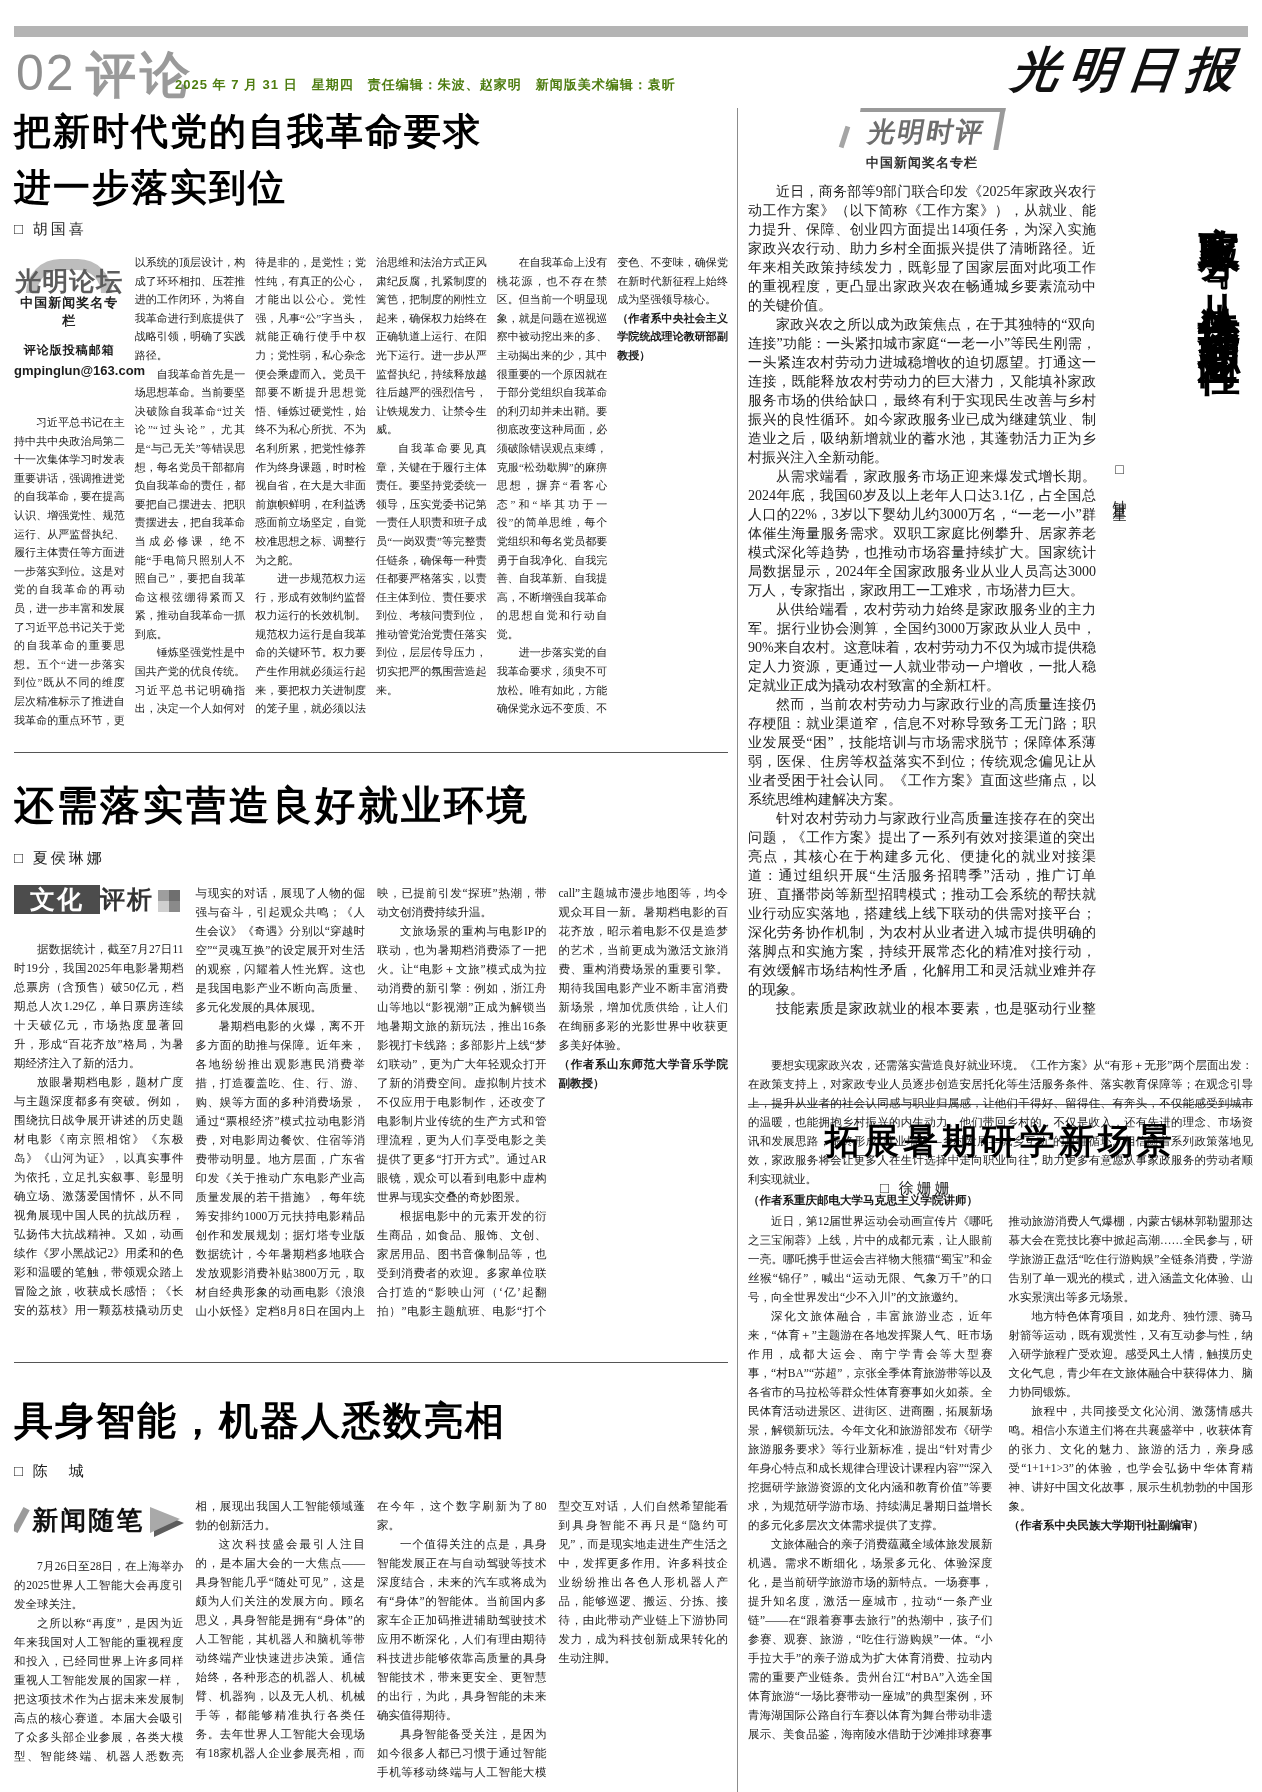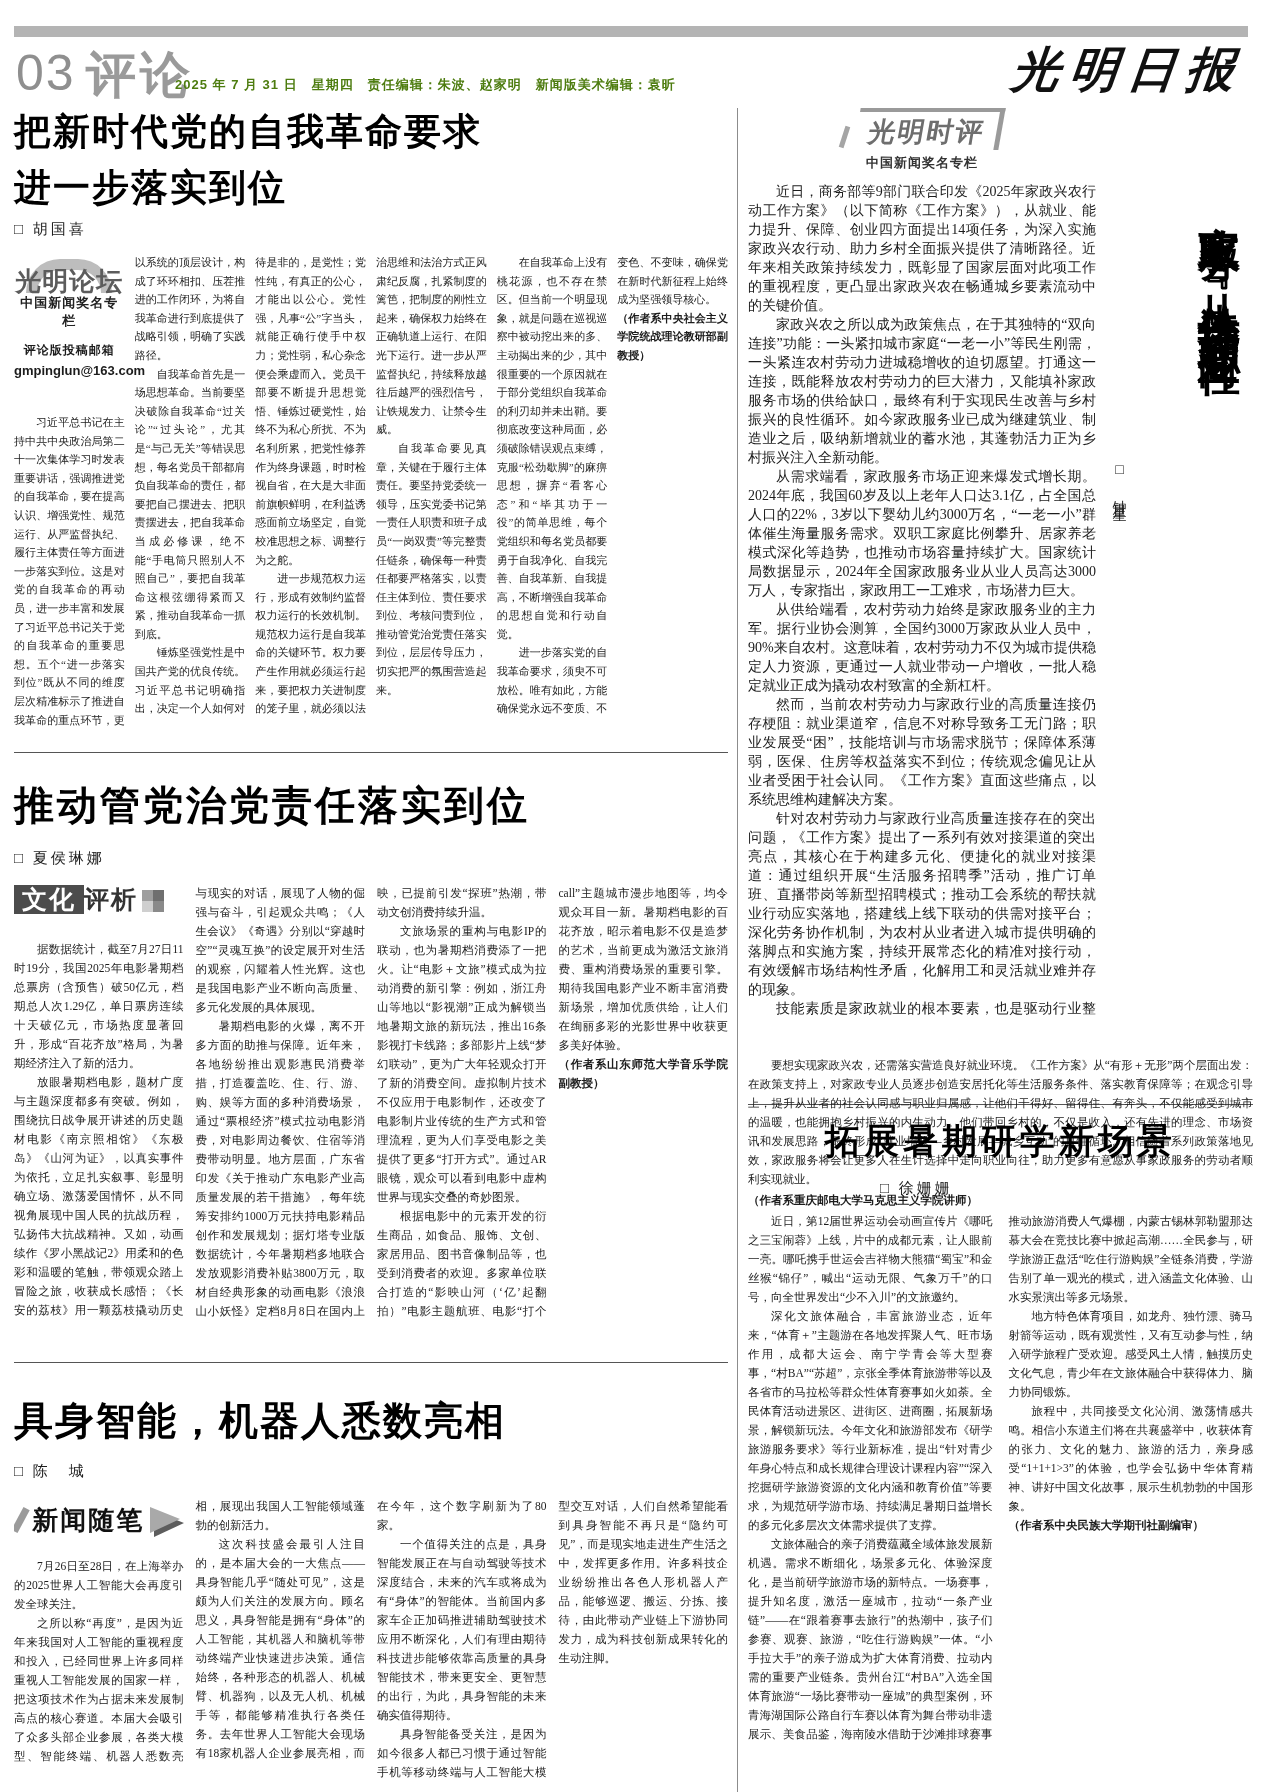--- a/index.html
+++ b/index.html
@@ -40,21 +40,21 @@
   .forum-sub { font-size:13px; font-weight:900; color:#222; margin-top:2px; letter-spacing:1px; }
   .forum-mail-label { font-size:12px; font-weight:700; margin-top:10px; letter-spacing:1px; }
   .forum-email { font-size:13px; font-weight:700; font-family:"Liberation Sans","DejaVu Sans",sans-serif; margin-top:3px; }
   
   .art-c { position:absolute; left:14px; top:778px; width:714px; height:580px; }
   .art-c .headline { font-size:40px; font-weight:900; letter-spacing:3px; color:#000; }
   .art-c .byline { margin-top:16px; font-size:15px; letter-spacing:3px; }
   .art-c .body-text { margin-top:16px; height:452px; column-count:4; column-gap:12px; column-fill:auto;
     font-size:11.5px; line-height:19px; overflow:hidden; }
   .culture-box { break-inside:avoid; height:56px; padding-top:6px; }
-  .cul-dark { background:#4c4c4c; color:#fff; font-size:25px; font-weight:900; padding:1px 8px; letter-spacing:2px; }
+  .cul-dark { background:#4c4c4c; color:#fff; font-size:25px; font-weight:900; padding:1px 16px; letter-spacing:2px; }
   .cul-light { color:#333; font-size:25px; font-weight:900; letter-spacing:2px; }
   .mosaic { display:inline-block; vertical-align:top; width:22px; height:22px; margin-left:4px;
     background:
       linear-gradient(90deg,#9e9e9e 50%,#6f6f6f 50%) 0 0/22px 11px no-repeat,
       linear-gradient(90deg,#cfcfcf 50%,#8a8a8a 50%) 0 11px/22px 11px no-repeat; }
   
   .art-d { position:absolute; left:14px; top:1394px; width:714px; height:398px; }
   .art-d .headline { font-size:39px; font-weight:900; letter-spacing:2px; color:#000; }
   .art-d .byline { margin-top:14px; font-size:15px; letter-spacing:3px; }
   .art-d .body-text { margin-top:16px; height:288px; column-count:4; column-gap:12px; column-fill:auto;
@@ -88,21 +88,21 @@
   .art-e .byline { margin:14px 0 0 132px; font-size:15px; letter-spacing:3px; }
   .art-e .body-text { margin-top:14px; height:548px; column-count:2; column-gap:16px; column-fill:auto;
     font-size:11.5px; line-height:19px; overflow:hidden; }
 </style>
 </head>
 <body>
 
 <div class="page">
 
   <div class="top-bar"></div>
-  <div class="page-num">03</div>
+  <div class="page-num">02</div>
   <div class="section-name">评论</div>
   <div class="date-line">2025 年 7 月 31 日　星期四　责任编辑：朱波、赵家明　新闻版美术编辑：袁昕</div>
   <div class="masthead">光明日报</div>
 
   <div class="vline"></div>
   <div class="hline hl-a-c"></div>
   <div class="hline hl-c-d"></div>
   <div class="hline hl-b-e"></div>
 
   <div class="art-a">
@@ -152,21 +152,21 @@
         <div class="b-vert-headline">家政服务：从『生计选择』到『职业向往』</div>
       </div>
     </div>
     <div class="b-closing">
       <p>要想实现家政兴农，还需落实营造良好就业环境。《工作方案》从“有形＋无形”两个层面出发：在政策支持上，对家政专业人员逐步创造安居托化等生活服务条件、落实教育保障等；在观念引导上，提升从业者的社会认同感与职业归属感，让他们干得好、留得住、有奔头，不仅能感受到城市的温暖，也能拥抱乡村振兴的内生动力。他们带回乡村的，不仅是收入，还有先进的理念、市场资讯和发展思路，最终形成“就业增收—乡村发展—城乡互动”的良性循环。相信随着系列政策落地见效，家政服务将会让更多人在生计选择中走向职业向往，助力更多有意愿从事家政服务的劳动者顺利实现就业。</p>
       <p class="attr">（作者系重庆邮电大学马克思主义学院讲师）</p>
     </div>
   </div>
 
   <div class="art-c">
-    <div class="headline">推动管党治党责任落实到位</div>
+    <div class="headline">还需落实营造良好就业环境</div>
     <div class="byline">□ 夏侯琳娜</div>
     <div class="body-text">
       <div class="culture-box">
         <span class="cul-dark">文化</span><span class="cul-light">评析</span><span class="mosaic"></span>
       </div>
       <p>据数据统计，截至7月27日11时19分，我国2025年电影暑期档总票房（含预售）破50亿元，档期总人次1.29亿，单日票房连续十天破亿元，市场热度显著回升，形成“百花齐放”格局，为暑期经济注入了新的活力。</p>
       <p>放眼暑期档电影，题材广度与主题深度都多有突破。例如，围绕抗日战争展开讲述的历史题材电影《南京照相馆》《东极岛》《山河为证》，以真实事件为依托，立足扎实叙事、彰显明确立场、激荡爱国情怀，从不同视角展现中国人民的抗战历程，弘扬伟大抗战精神。又如，动画续作《罗小黑战记2》用柔和的色彩和温暖的笔触，带领观众踏上冒险之旅，收获成长感悟；《长安的荔枝》用一颗荔枝撬动历史与现实的对话，展现了人物的倔强与奋斗，引起观众共鸣；《人生会议》《奇遇》分别以“穿越时空”“灵魂互换”的设定展开对生活的观察，闪耀着人性光辉。这也是我国电影产业不断向高质量、多元化发展的具体展现。</p>
       <p>暑期档电影的火爆，离不开多方面的助推与保障。近年来，各地纷纷推出观影惠民消费举措，打造覆盖吃、住、行、游、购、娱等方面的多种消费场景，通过“票根经济”模式拉动电影消费，对电影周边餐饮、住宿等消费带动明显。地方层面，广东省印发《关于推动广东电影产业高质量发展的若干措施》，每年统筹安排约1000万元扶持电影精品创作和发展规划；据灯塔专业版数据统计，今年暑期档多地联合发放观影消费补贴3800万元，取材自经典形象的动画电影《浪浪山小妖怪》定档8月8日在国内上映，已提前引发“探班”热潮，带动文创消费持续升温。</p>
       <p>文旅场景的重构与电影IP的联动，也为暑期档消费添了一把火。让“电影＋文旅”模式成为拉动消费的新引擎：例如，浙江舟山等地以“影视潮”正成为解锁当地暑期文旅的新玩法，推出16条影视打卡线路；多部影片上线“梦幻联动”，更为广大年轻观众打开了新的消费空间。虚拟制片技术不仅应用于电影制作，还改变了电影制片业传统的生产方式和管理流程，更为人们享受电影之美提供了更多“打开方式”。通过AR眼镜，观众可以看到电影中虚构世界与现实交叠的奇妙图景。</p>
       <p>根据电影中的元素开发的衍生商品，如食品、服饰、文创、家居用品、图书音像制品等，也受到消费者的欢迎。多家单位联合打造的“影映山河（‘亿’起翻拍）”电影主题航班、电影“打个call”主题城市漫步地图等，均令观众耳目一新。暑期档电影的百花齐放，昭示着电影不仅是造梦的艺术，当前更成为激活文旅消费、重构消费场景的重要引擎。期待我国电影产业不断丰富消费新场景，增加优质供给，让人们在绚丽多彩的光影世界中收获更多美好体验。</p>

